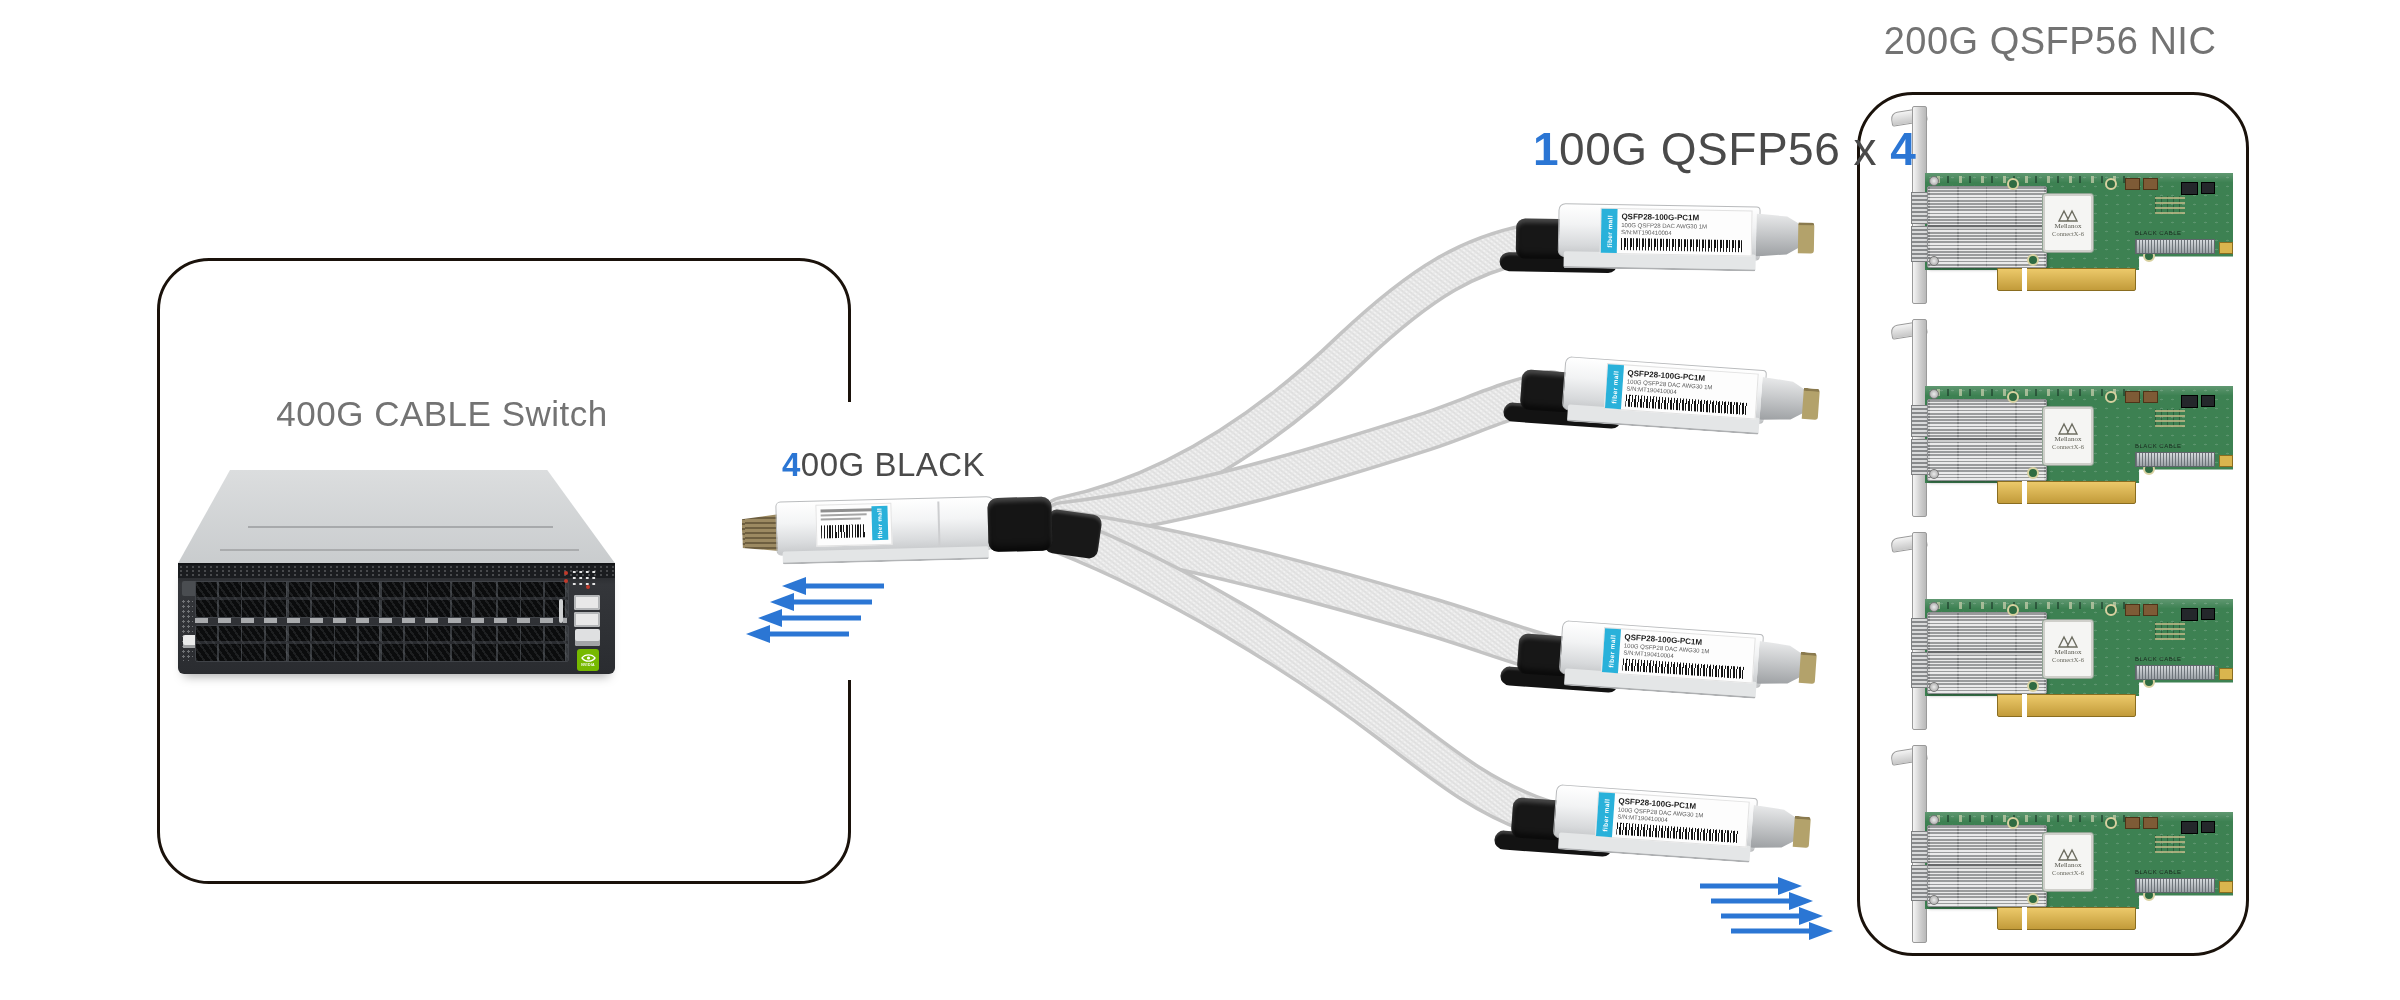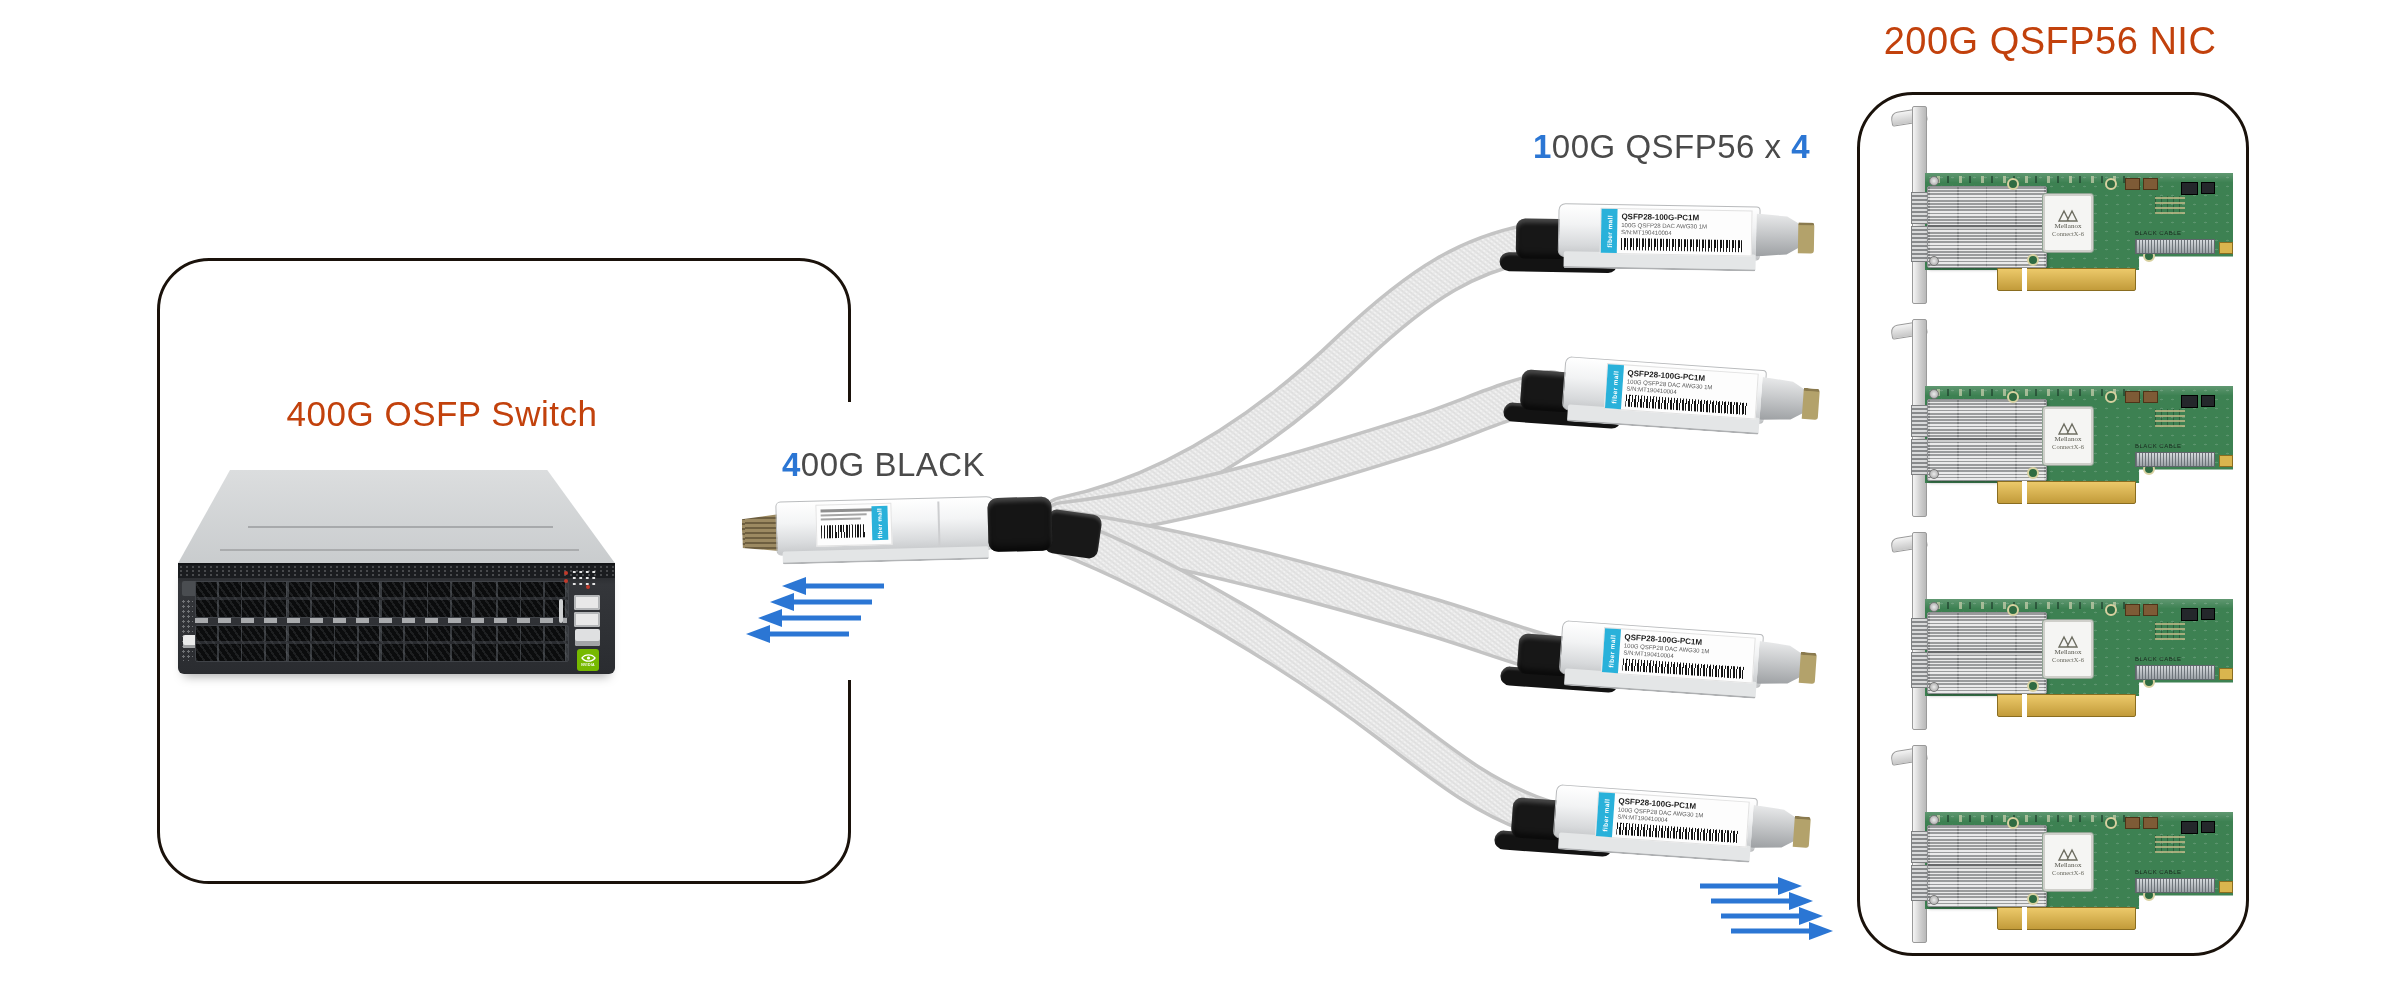--- a/index.html
+++ b/index.html
@@ -9,25 +9,25 @@
   #cable-layer{z-index:1;}
   #arrow-layer{z-index:6;}
 
   
   .outline-box{position:absolute;border:3px solid #1a120b;background:transparent;z-index:2;}
   #switch-box{left:157px;top:258px;width:688px;height:620px;border-radius:52px;}
   #nic-box{left:1857px;top:92px;width:386px;height:858px;border-radius:56px;}
   #border-gap-patch{position:absolute;left:835px;top:402px;width:16px;height:278px;background:#fff;z-index:3;}
 
   
-  .big-label{position:absolute;color:#c2410c;letter-spacing:.5px;white-space:nowrap;z-index:5;}
+  .big-label{position:absolute;color:#737373;letter-spacing:.5px;white-space:nowrap;z-index:5;}
   #switch-title{left:157px;top:394px;width:570px;text-align:center;font-size:35px;}
   #nic-title{left:1857px;top:20px;width:386px;text-align:center;font-size:38px;}
   #osfp-label{left:782px;top:446px;font-size:33px;color:#4a4a4a;}
-  #breakout-label{left:1533px;top:128px;font-size:33px;color:#4a4a4a;}
+  #breakout-label{left:1533px;top:122px;font-size:46px;color:#4a4a4a;}
   .hl{color:#2B76D4;font-weight:bold;}
 
   
   #switch-art{position:absolute;left:178px;top:466px;width:437px;height:206px;z-index:4;}
   .sw-lid{position:absolute;inset:0;clip-path:polygon(11.9% 2%,84.5% 2%,100% 47.2%,0% 47.2%);
           background:linear-gradient(180deg,#dcdedf 0%,#c6c9cb 55%,#a6a9ac 100%);}
   .sw-seam1{position:absolute;left:70px;right:62px;top:60px;height:2px;background:rgba(105,107,110,.40);}
   .sw-seam2{position:absolute;left:42px;right:36px;top:83px;height:2px;background:rgba(105,107,110,.35);}
   .sw-front{position:absolute;left:0;top:97px;width:437px;height:109px;border-radius:0 0 6px 6px;
             background:linear-gradient(180deg,#202225 0%,#34363a 18%,#2a2c30 100%);
@@ -189,21 +189,21 @@
       <path fill="none" stroke="url(#braid)" stroke-width="33" stroke-linecap="round" d="M 1062,529 C 1190,548 1325,586 1428,616 C 1476,630 1510,644 1548,654"></path>
       <path fill="none" stroke="#c4c4c4" stroke-width="40" stroke-linecap="round" d="M 1062,535 C 1175,580 1295,652 1392,726 C 1448,769 1484,798 1542,818"></path>
       <path fill="none" stroke="url(#braid)" stroke-width="33" stroke-linecap="round" d="M 1062,535 C 1175,580 1295,652 1392,726 C 1448,769 1484,798 1542,818"></path>
     </g>
   </svg>
 
   <div id="switch-box" class="outline-box"></div>
   <div id="nic-box" class="outline-box"></div>
   <div id="border-gap-patch"></div>
 
-  <div id="switch-title" class="big-label">400G OSFP Switch</div>
+  <div id="switch-title" class="big-label">400G CABLE Switch</div>
   <div id="nic-title" class="big-label">200G QSFP56 NIC</div>
   <div id="osfp-label" class="big-label"><span class="hl">4</span><span>00G BLACK</span></div>
   <div id="breakout-label" class="big-label"><span class="hl">1</span><span>00G QSFP56 x </span><span class="hl">4</span></div>
 
   <div id="switch-art">
     <div class="sw-lid">
       <div class="sw-seam1"></div>
       <div class="sw-seam2"></div>
     </div>
     <div class="sw-front">

